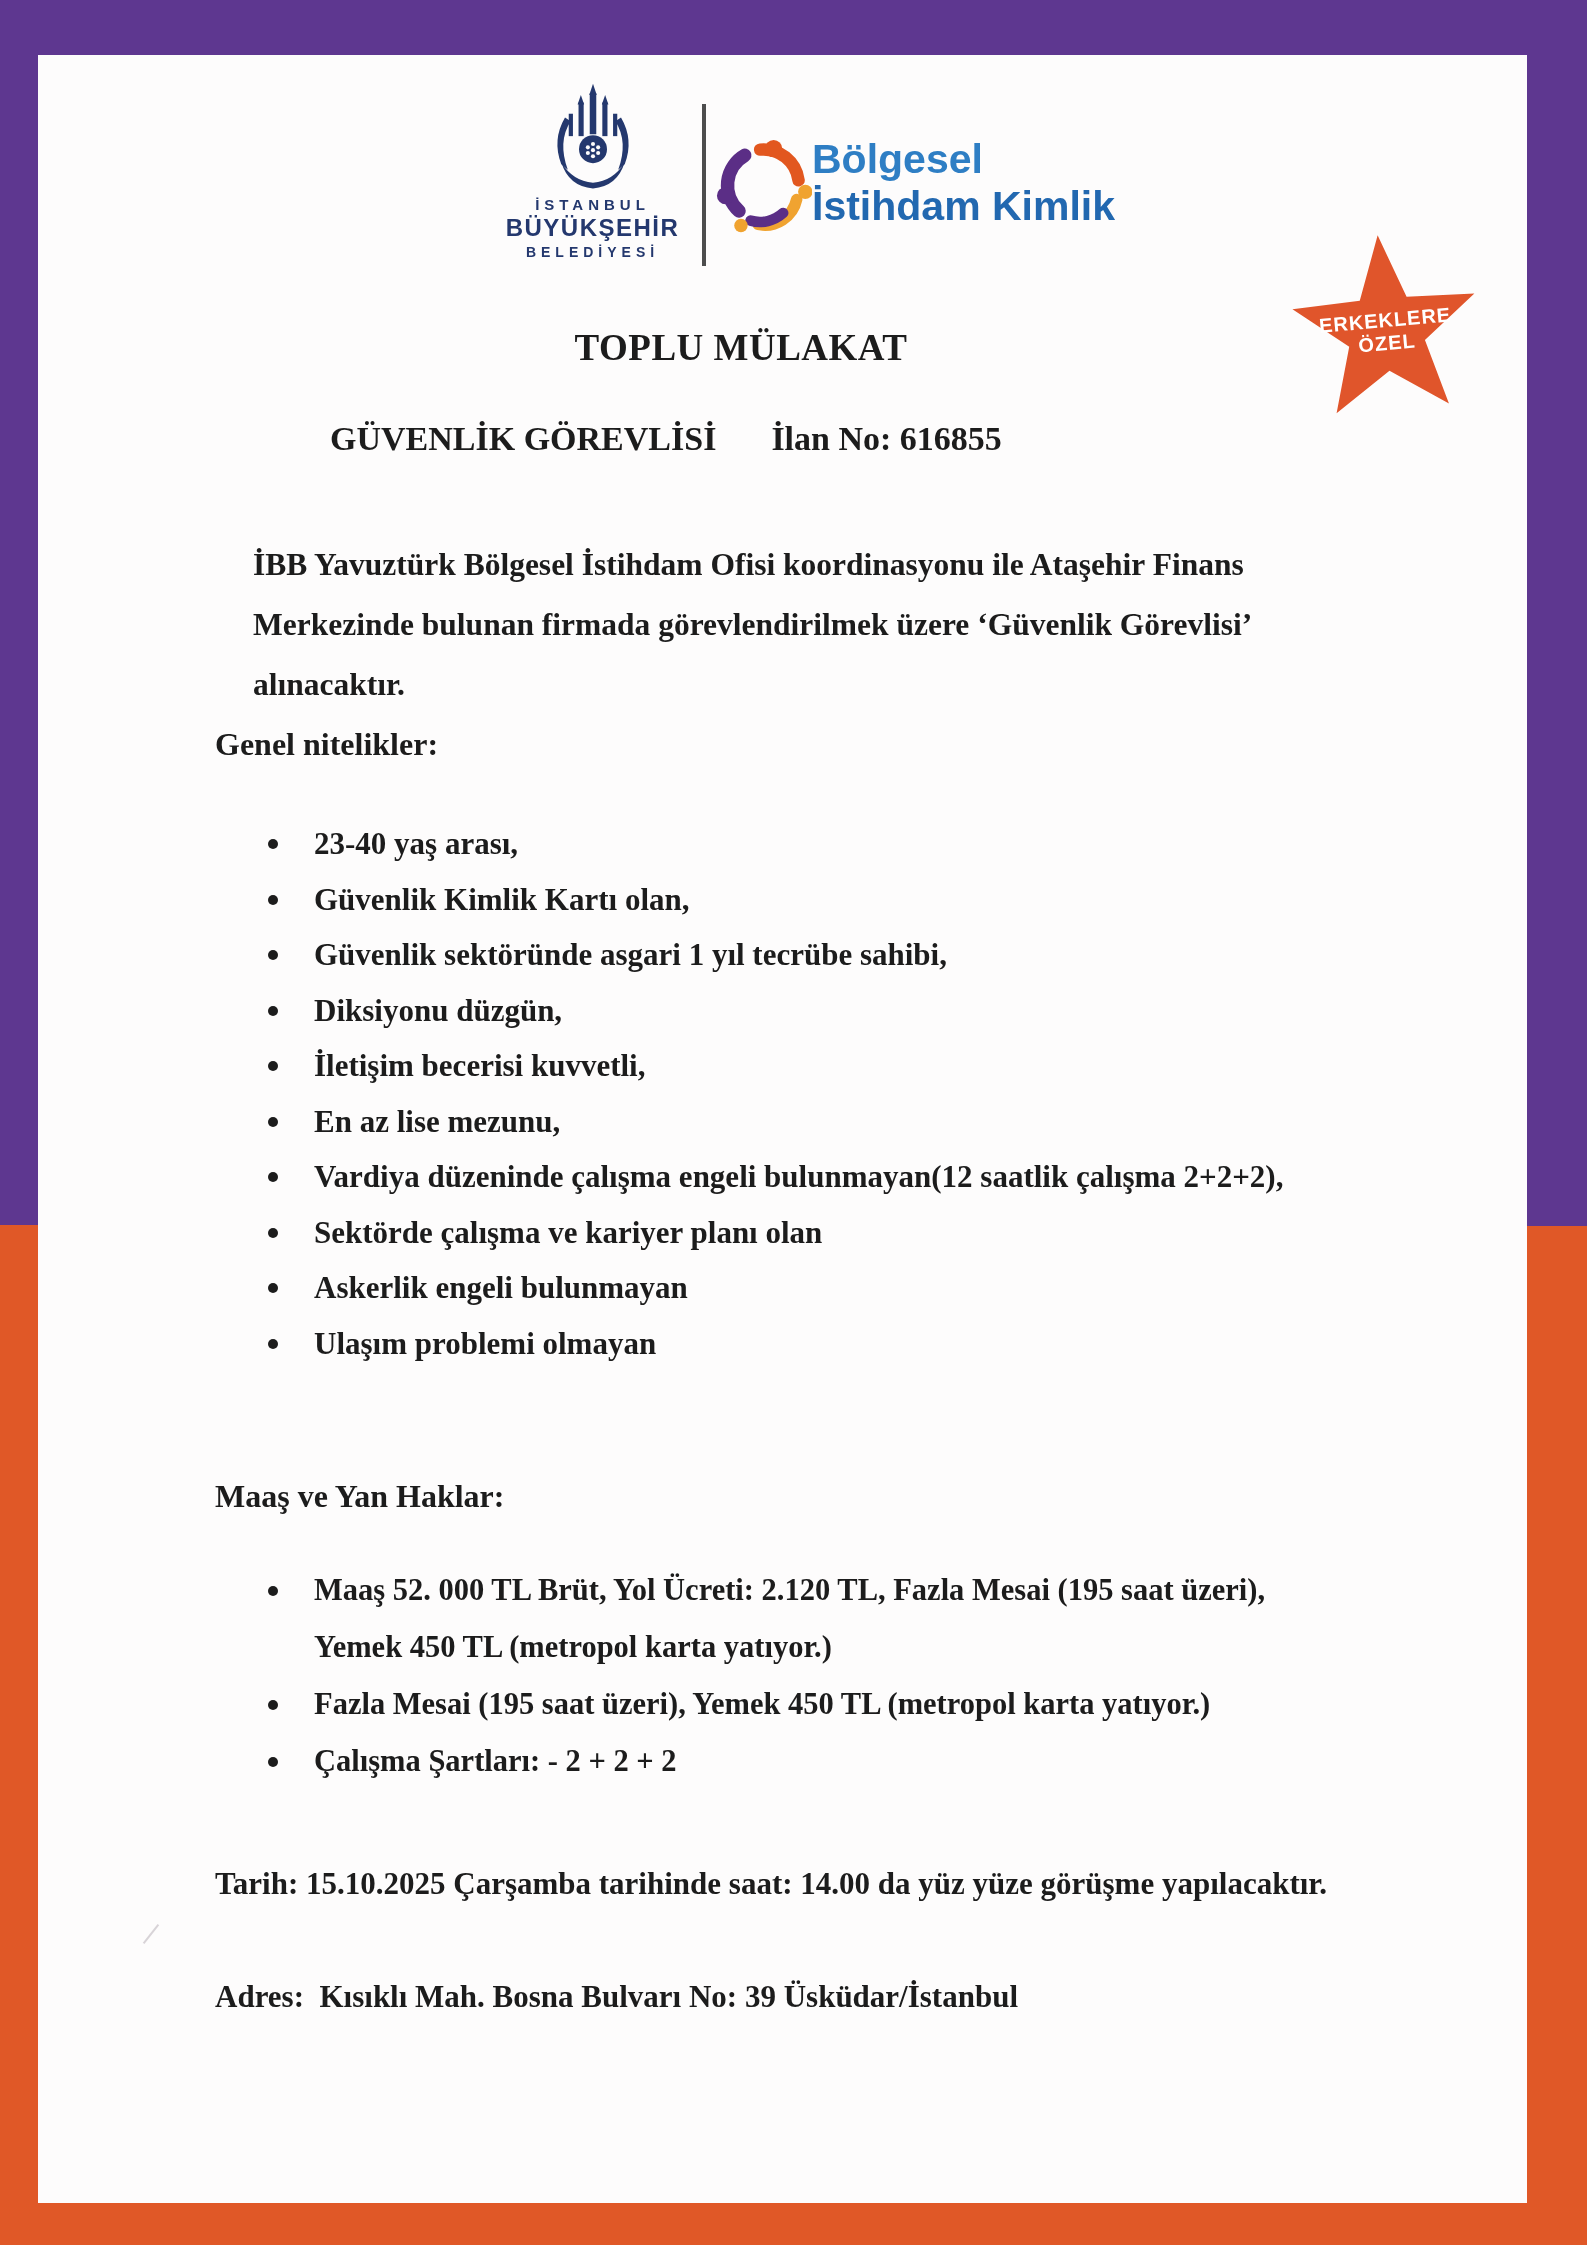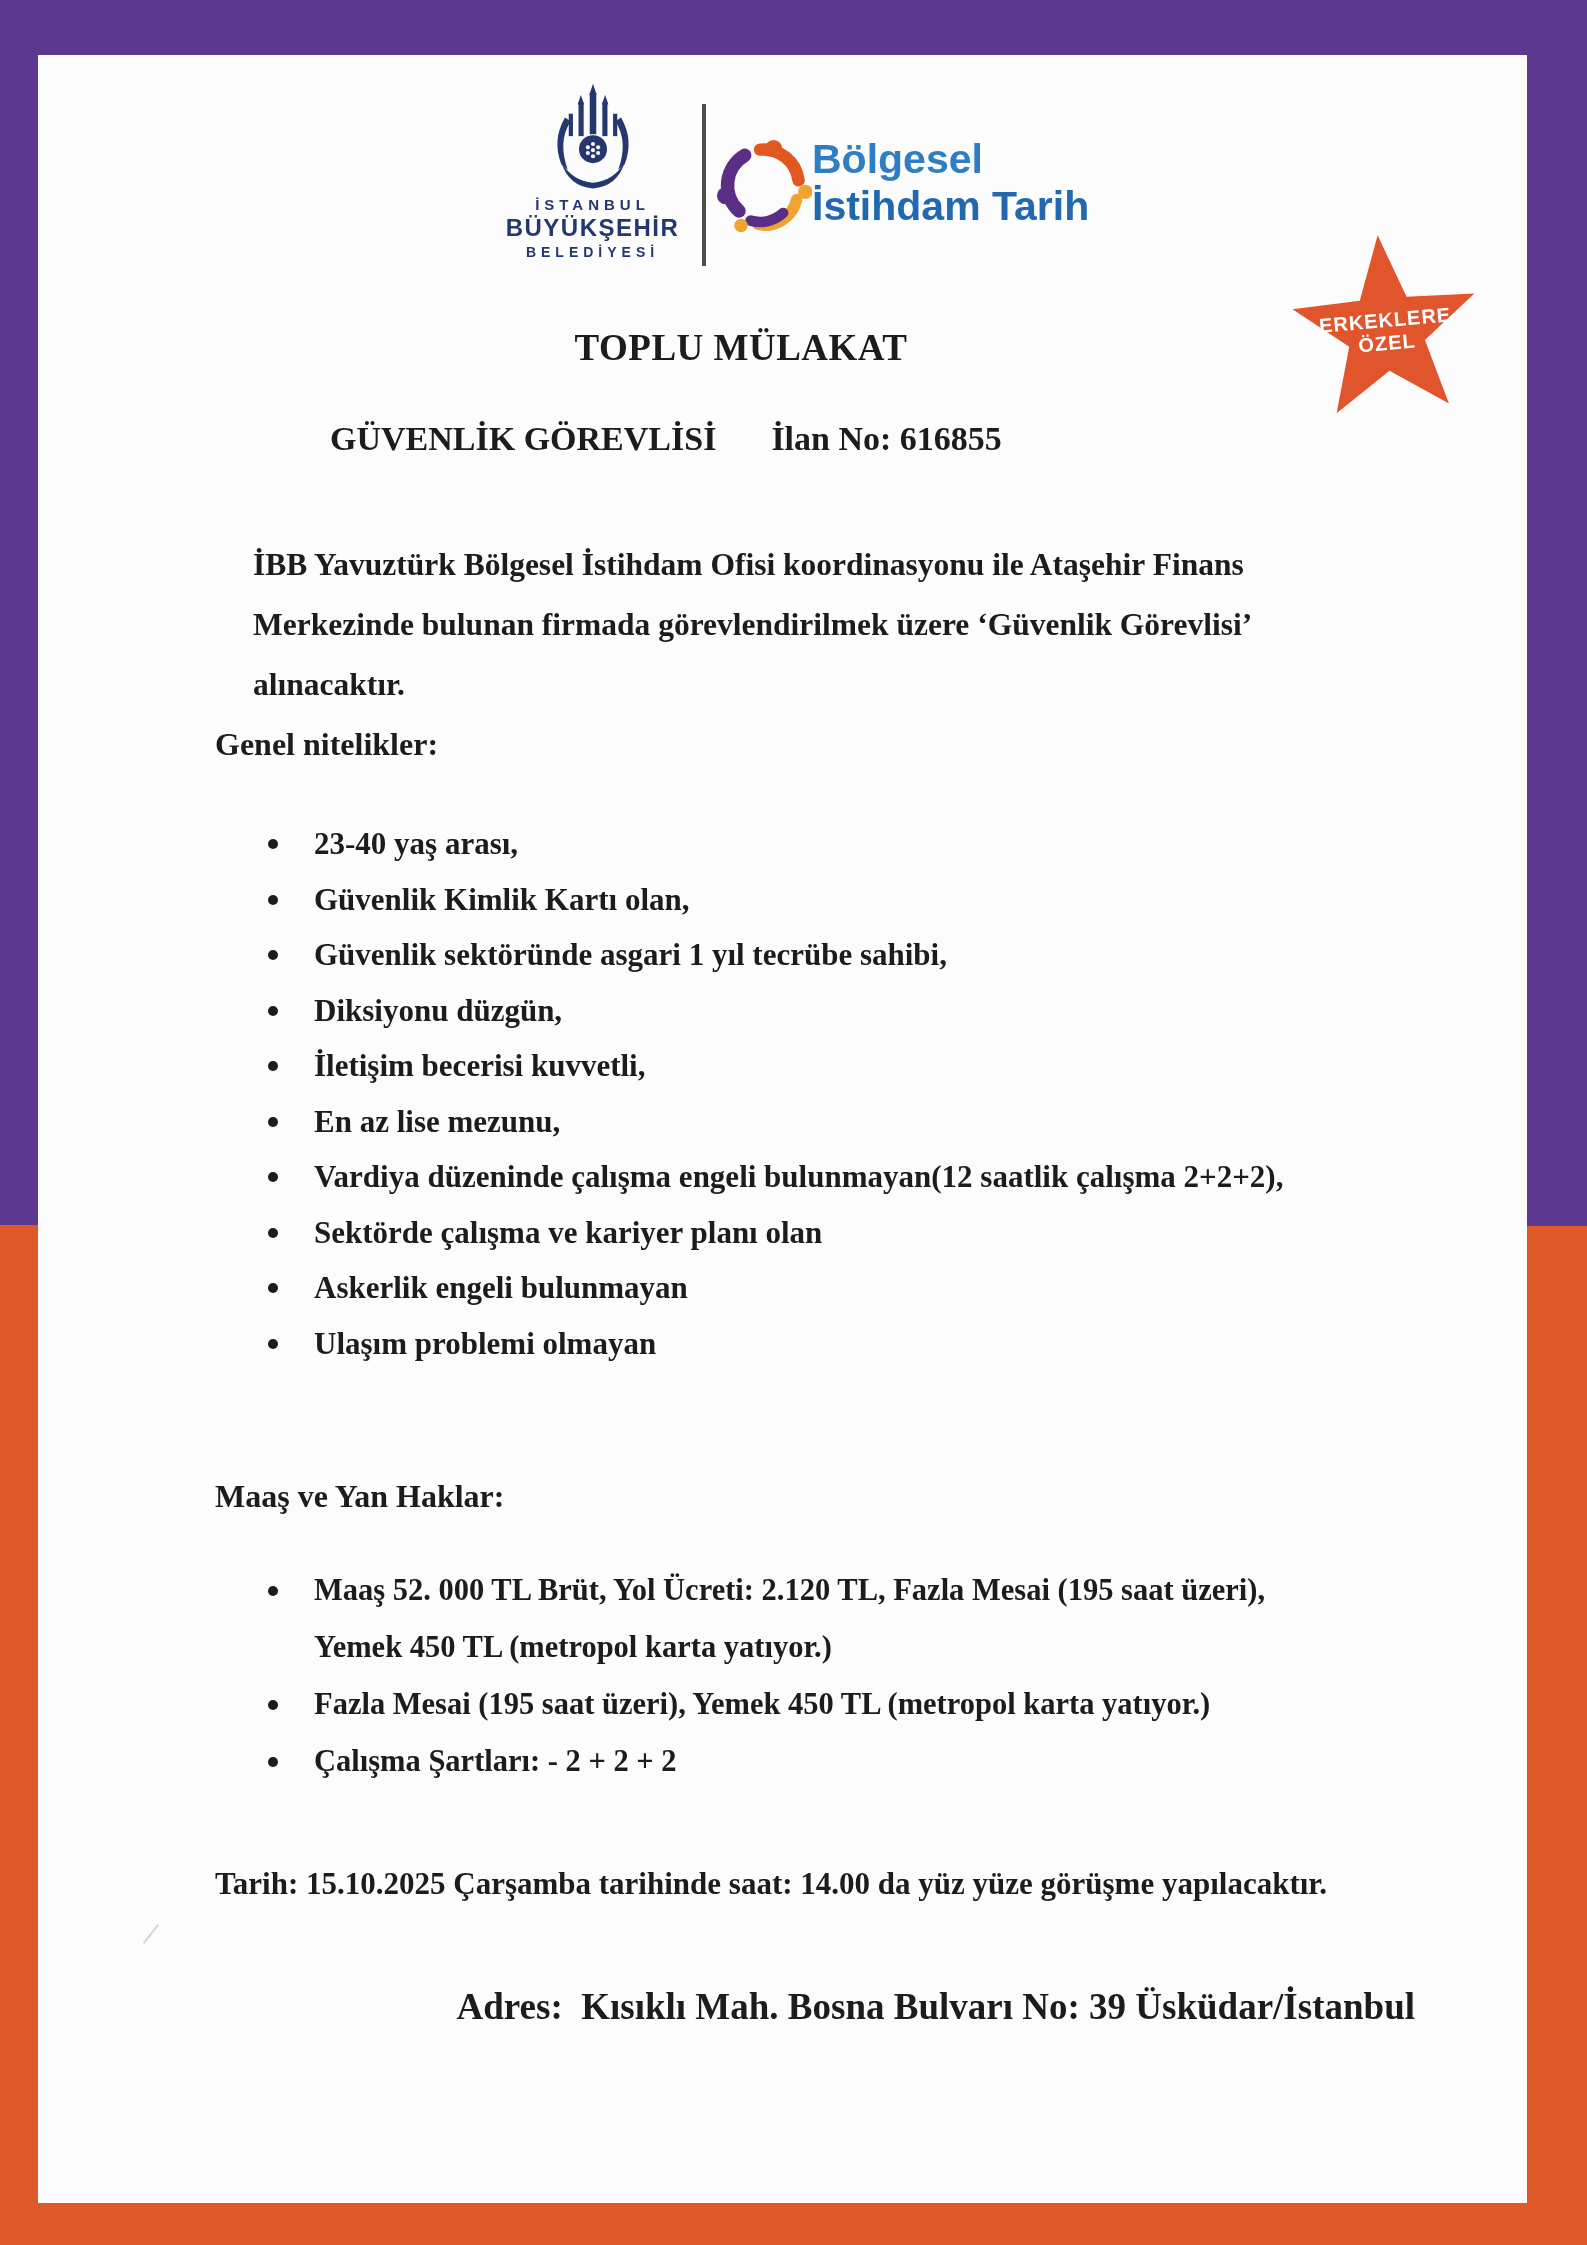--- a/index.html
+++ b/index.html
@@ -54,21 +54,21 @@
   ul.bullets li::before{content:"";position:absolute;left:5px;width:10px;height:10px;border-radius:50%;background:#1c1c1c;}
   .list-genel{top:816px;width:1080px;font-size:31px;}
   .list-genel li{line-height:55.5px;}
   .list-genel li::before{top:23px;}
   .list-maas{top:1562px;width:1060px;font-size:30.5px;}
   .list-maas li{line-height:57px;}
   .list-maas li::before{top:24px;}
   .doc-schedule{position:absolute;left:215px;top:1820px;width:1130px;
     font-size:31px;line-height:66px;font-weight:bold;}
   .doc-address{position:absolute;left:215px;top:1948px;width:1200px;
-    font-size:37px;font-weight:bold;white-space:pre-wrap;text-align:right;}
+    font-size:31px;font-weight:bold;white-space:pre-wrap;}
   .scan-artifact{position:absolute;left:150px;top:1922px;width:2px;height:24px;background:#c7c2c8;
     transform:rotate(38deg);opacity:.7;}
 </style>
 </head>
 <body>
 
 <div class="page">
 
   <div class="border-top"></div>
   <div class="border-left"></div>
@@ -121,21 +121,21 @@
         <path d="M36,84 A36,36 0 0 0 70,76" stroke="#5b2e86" stroke-width="11"></path>
       </g>
       <circle cx="60" cy="9" r="9" fill="#e2571f"></circle>
       <circle cx="10" cy="58" r="9" fill="#5b2e86"></circle>
       <circle cx="93" cy="54" r="7.5" fill="#f0a330"></circle>
       <circle cx="26" cy="89" r="7" fill="#f0a330"></circle>
     </svg>
   </span>
   <div class="bio-logo-text">
     <div class="bio-l1">Bölgesel</div>
-    <div class="bio-l2">İstihdam Tarih</div>
+    <div class="bio-l2">İstihdam Kimlik</div>
   </div>
 
   <div class="star-badge">
     <span>
       <svg viewBox="0 0 200 200" width="200" height="200">
         <polygon fill="#e0552b" points="100,4 123.5,67.6 191.3,70.3 138,112.4 156.4,177.7 100,140 43.6,177.7 62,112.4 8.7,70.3 76.5,67.6"></polygon>
       </svg>
     </span>
     <div class="star-text">
       <div>ERKEKLERE</div>

